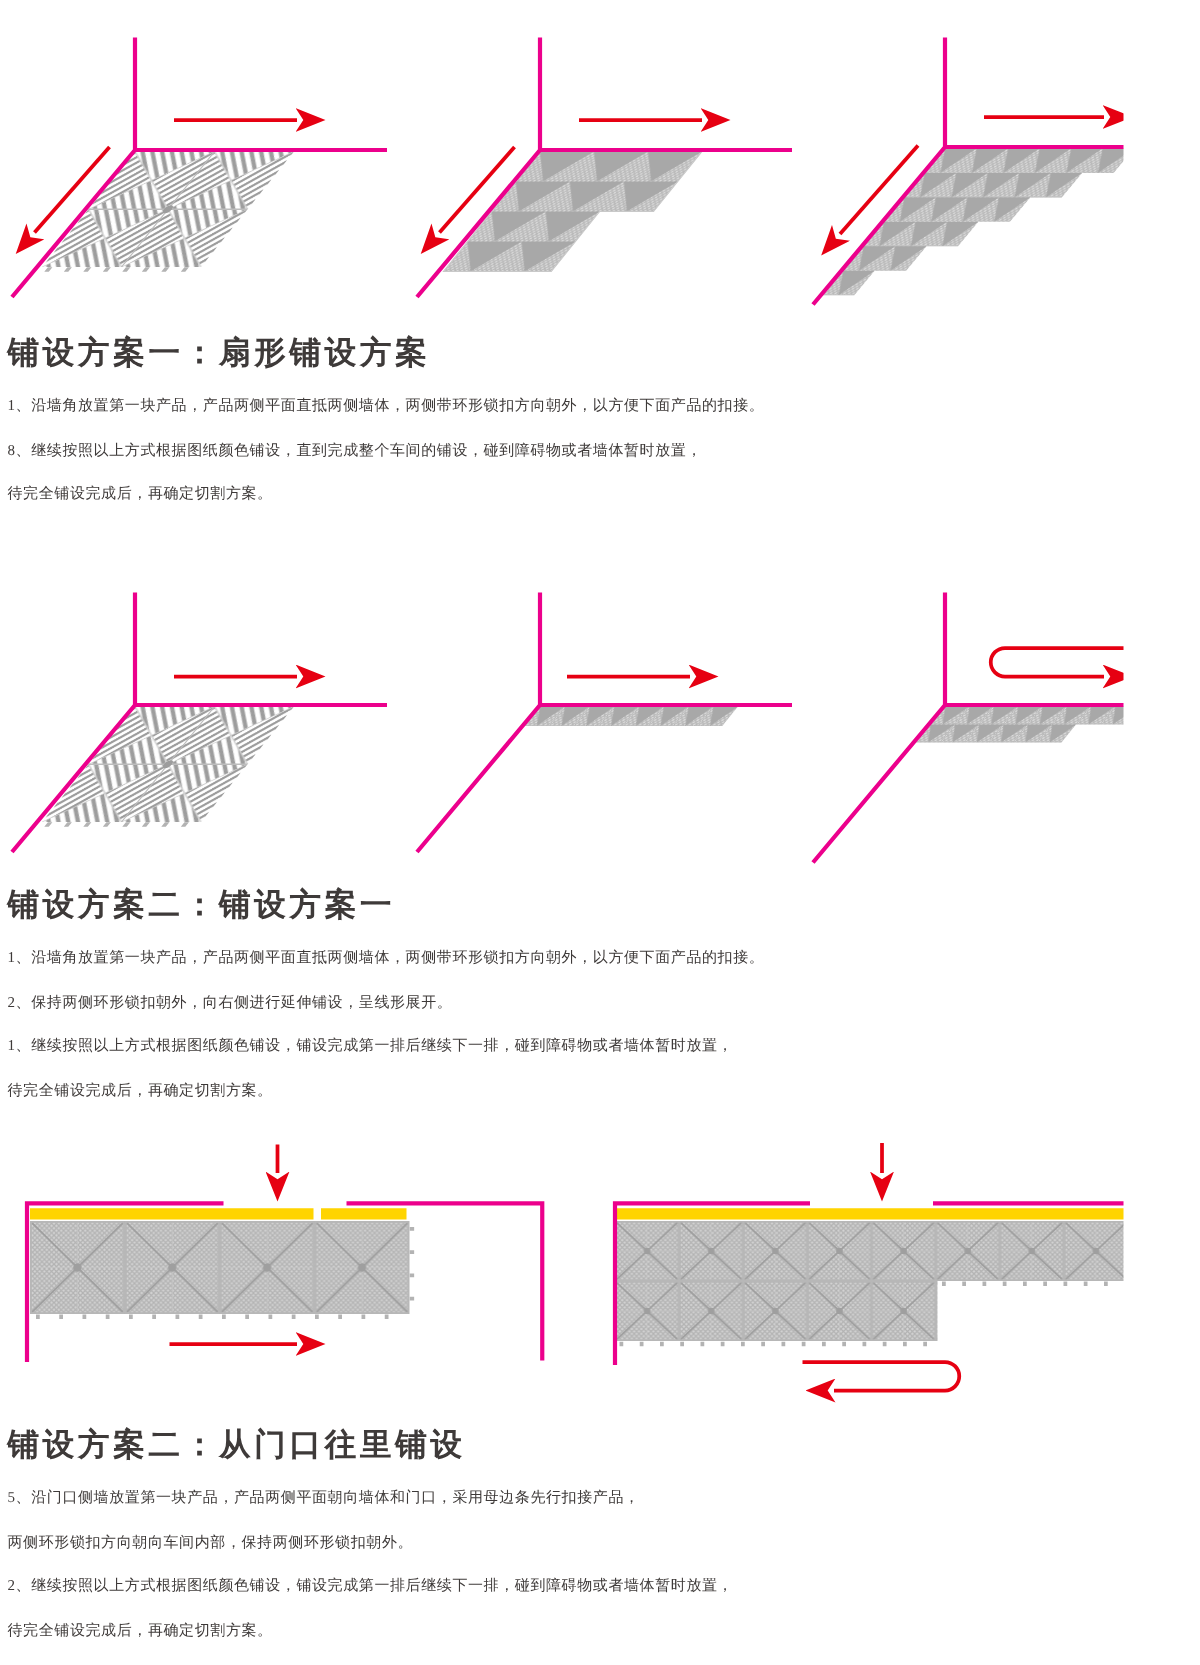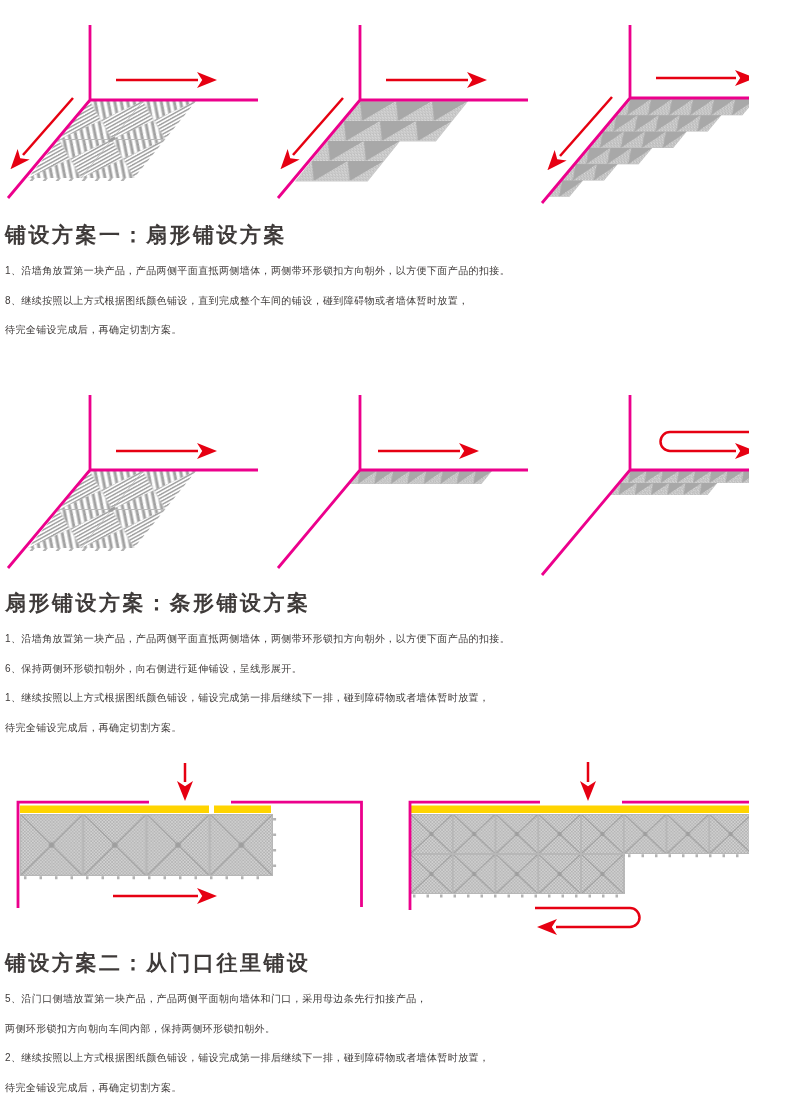--- a/index.html
+++ b/index.html
@@ -5,21 +5,21 @@
   :root{
     --magenta:#ec008c;
     --red:#e60012;
     --yellow:#ffd400;
     --text:#3e3a39;
     --bg:#ffffff;
   }
   html,body{margin:0;padding:0;background:var(--bg);}
   #page{
     position:relative;width:749px;height:1110px;background:var(--bg);
-    font-family:Liberation Sans, sans-serif;overflow:hidden;
+    font-family:Liberation Serif, serif;overflow:hidden;
   }
   .diagram-row{position:absolute;left:0;display:block;}
   #row1{top:0;}
   #row2{top:375;top:375px;}
   #row3{top:760px;}
   .wall{fill:none;stroke:var(--magenta);stroke-width:2.8px;}
   .arrow{fill:none;stroke:var(--red);stroke-width:2.5px;}
   .ahead{fill:var(--red);stroke:none;}
   .ystrip{fill:var(--yellow);}
   .text-section{position:absolute;left:5px;width:793px;}
@@ -166,23 +166,23 @@
     <g transform="translate(530,0)">
       <g transform="matrix(1 0 -0.805 1 100 96)">
         <path d="M0,0 H162 V12 H97 V24 H0 Z" fill="url(#tp4)"></path>
       </g>
       <path class="wall" d="M100,20 V95 H270 M100,95 L12,200"></path>
       <path class="arrow" d="M227,57 H140 a9.5,9.5 0 0 0 0,19 H206" marker-end="url(#ah2)"></path>
     </g>
   </svg>
 
   <div id="section2" class="text-section">
-    <h2 class="scheme-heading">扇形铺设方案：条形铺设方案</h2>
+    <h2 class="scheme-heading">铺设方案二：铺设方案一</h2>
     <p class="instruction">1、沿墙角放置第一块产品，产品两侧平面直抵两侧墙体，两侧带环形锁扣方向朝外，以方便下面产品的扣接。</p>
-    <p class="instruction">6、保持两侧环形锁扣朝外，向右侧进行延伸铺设，呈线形展开。</p>
+    <p class="instruction">2、保持两侧环形锁扣朝外，向右侧进行延伸铺设，呈线形展开。</p>
     <p class="instruction">1、继续按照以上方式根据图纸颜色铺设，铺设完成第一排后继续下一排，碰到障碍物或者墙体暂时放置，</p>
     <p class="instruction">待完全铺设完成后，再确定切割方案。</p>
   </div>
 
   <svg id="row3" class="diagram-row" width="800" height="180" viewBox="0 0 800 180">
     <defs>
       <marker id="ah3" viewBox="0 0 10 8" refX="0.5" refY="4" markerWidth="8" markerHeight="6.4" orient="auto">
         <path class="ahead" d="M0,0 L10,4 L0,8 L2.6,4 Z"></path>
       </marker>
       <pattern id="fnc" patternUnits="userSpaceOnUse" width="3.2" height="3.2">

